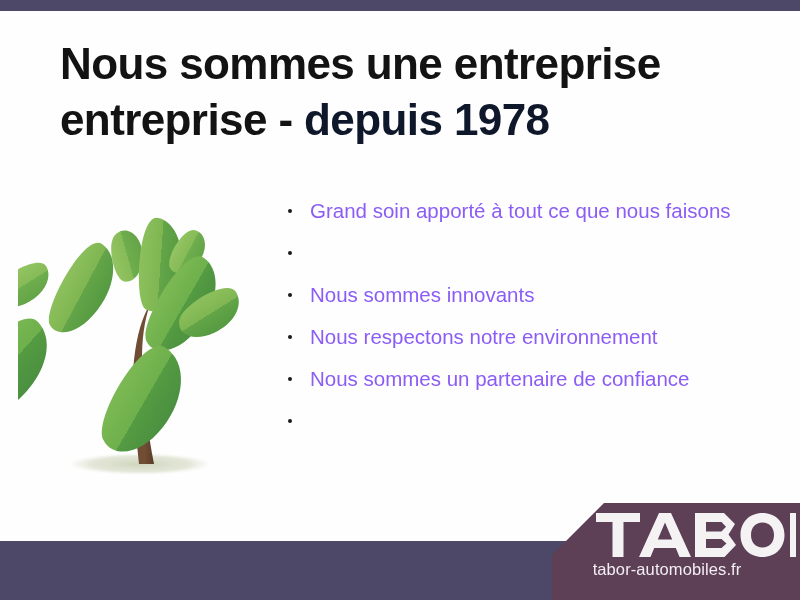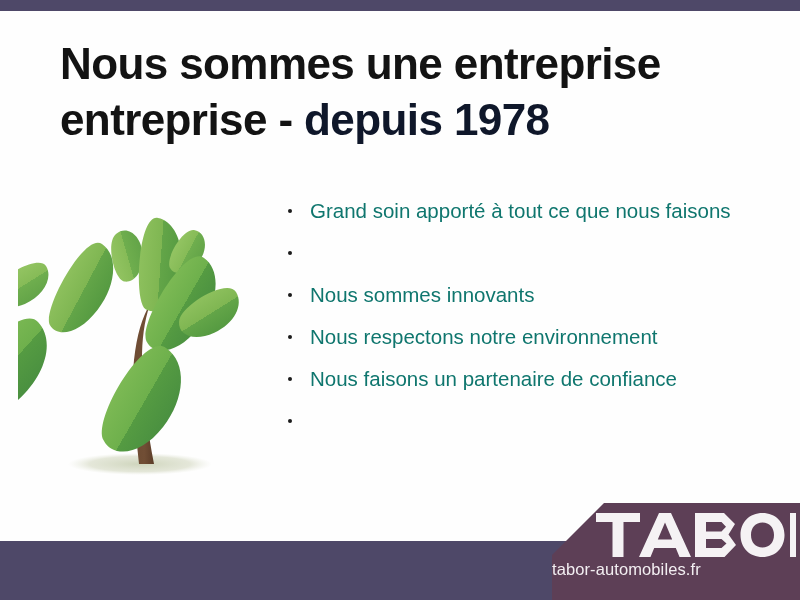--- a/index.html
+++ b/index.html
@@ -61,21 +61,21 @@
     list-style: none;
     margin: 0;
     padding: 0;
   }
   .bullets li {
     position: relative;
     padding-left: 24px;
     height: 42px;
     line-height: 42px;
     font-size: 20.5px;
-    color: #0f766e;
+    color: #8b5cf6;
     white-space: nowrap;
   }
   .bullets li .dot {
     position: absolute;
     left: 2px;
     top: 19px;
     width: 4px;
     height: 4px;
     border-radius: 50%;
     background: #1b1b1b;
@@ -105,21 +105,21 @@
     left: 596px;
     top: 513px;
     width: 200px;
     height: 44px;
   }
   .logo-tagline {
     position: absolute;
     left: 552px;
     top: 560px;
     width: 238px;
-    text-align: left;
+    text-align: center;
     padding-right: 8px;
     box-sizing: border-box;
     font-size: 16.5px;
     color: #f2eef1;
     letter-spacing: 0.1px;
   }
 </style>
 </head>
 <body>
 
@@ -220,21 +220,21 @@
     <li>
       <span class="dot"></span>
       <span>Nous sommes innovants</span>
     </li>
     <li>
       <span class="dot"></span>
       <span>Nous respectons notre environnement</span>
     </li>
     <li>
       <span class="dot"></span>
-      <span>Nous faisons un partenaire de confiance</span>
+      <span>Nous sommes un partenaire de confiance</span>
     </li>
     <li>
       <span class="dot"></span>
     </li>
   </ul>
 
   <div class="band-bottom"></div>
 
   <div class="logo-panel">
     <svg width="248" height="97" viewBox="0 0 248 97" xmlns="http://www.w3.org/2000/svg">

